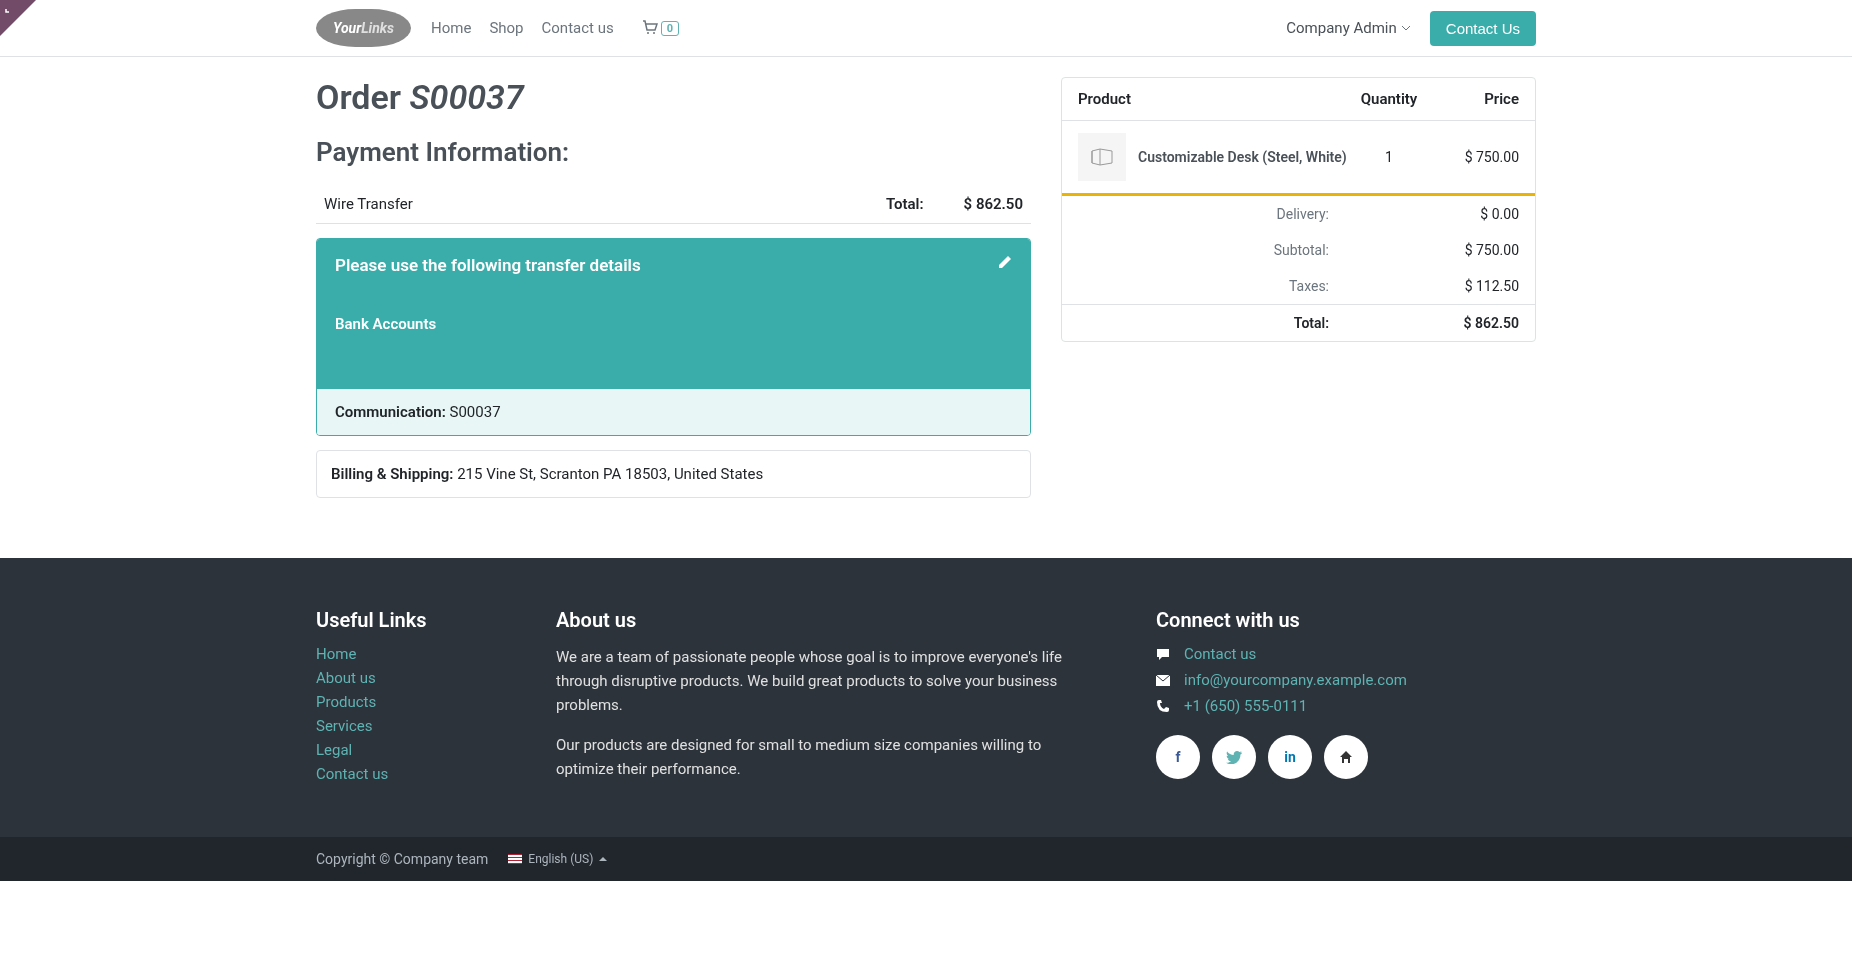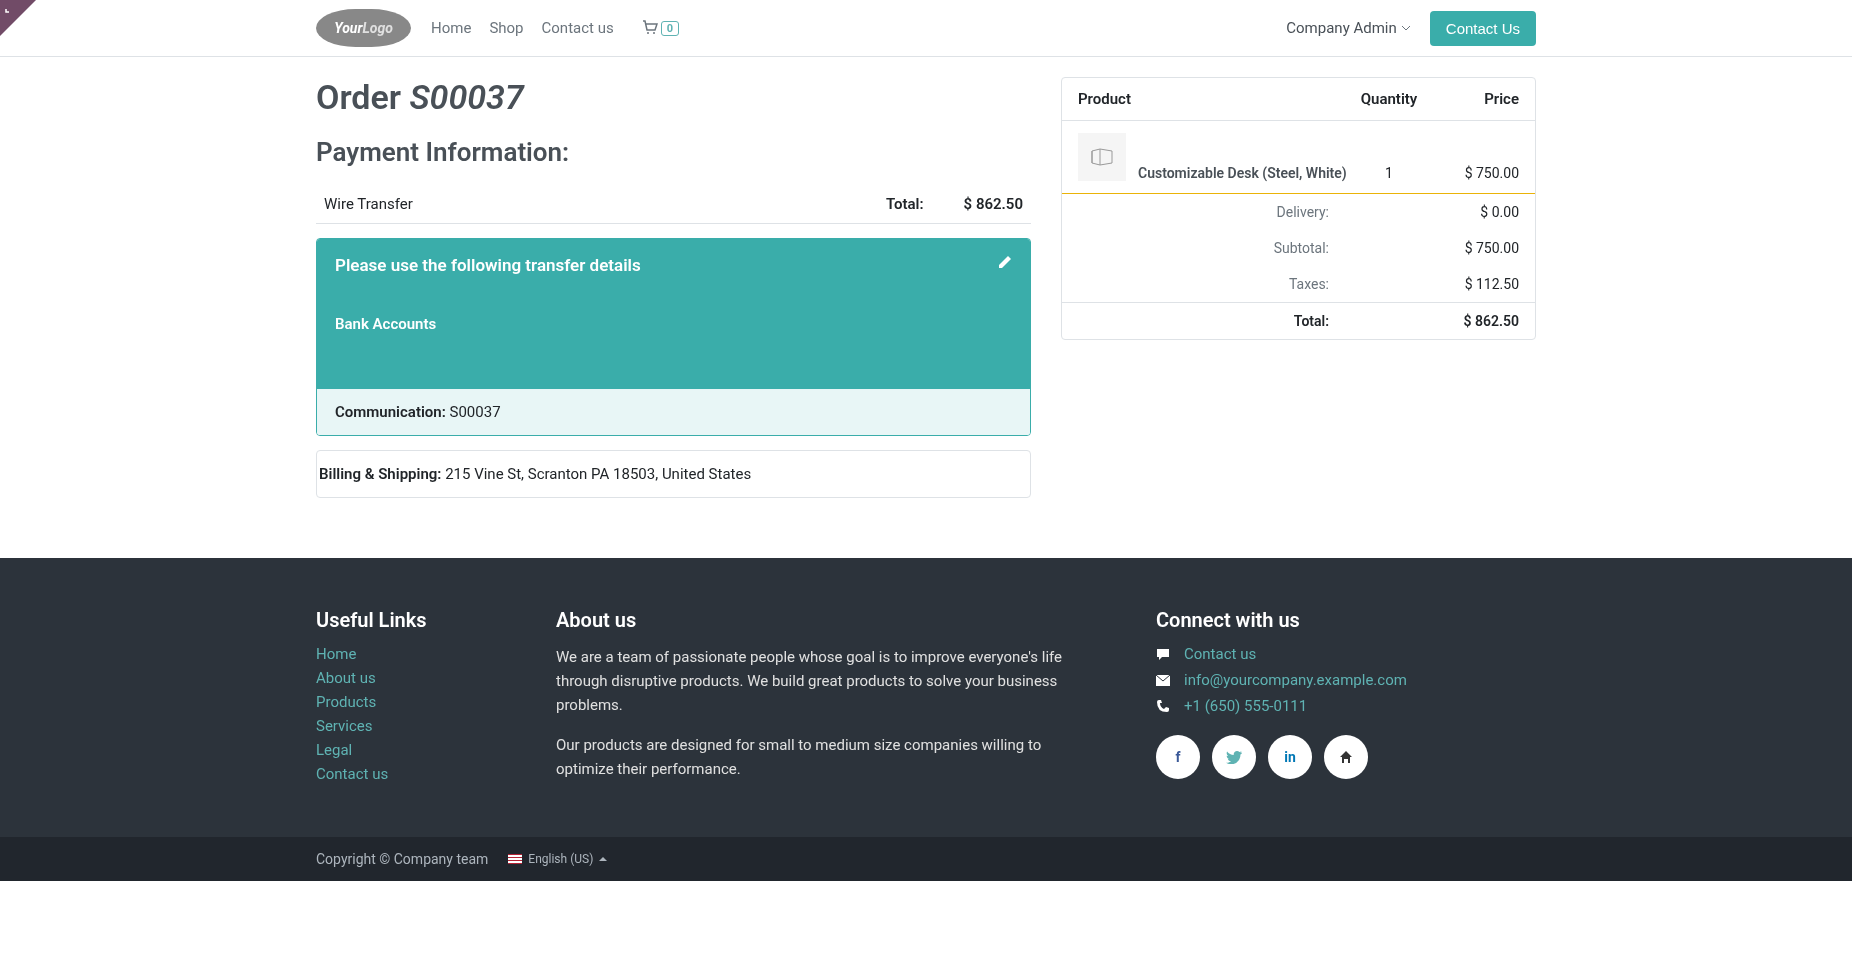--- a/index.html
+++ b/index.html
@@ -183,21 +183,21 @@
 }
 .transfer-bottom {
   background: #e8f6f6;
   padding: 14px 18px;
   font-size: 15px;
 }
 .transfer-bottom strong { font-weight: 600; }
 .shipping-box {
   border: 1px solid #dee2e6;
   border-radius: 4px;
-  padding: 14px 2px;
+  padding: 14px 14px;
   font-size: 15px;
 }
 .shipping-box strong { font-weight: 600; }
 .summary {
   width: 475px;
   border: 1px solid #dee2e6;
   border-radius: 4px;
   align-self: flex-start;
 }
 .summary-header {
@@ -207,22 +207,22 @@
   font-weight: 600;
   font-size: 15px;
   color: #212529;
 }
 .summary-header .col-product { flex: 1; }
 .summary-header .col-qty { width: 80px; text-align: center; }
 .summary-header .col-price { width: 90px; text-align: right; }
 .summary-item {
   display: flex;
   padding: 12px 16px;
-  border-bottom: 1px solid #eab308;
-  align-items: flex-end;
+  border-bottom: 3px solid #eab308;
+  align-items: center;
 }
 .item-img {
   width: 48px;
   height: 48px;
   background: #f5f5f5;
   margin-right: 12px;
   display: flex;
   align-items: center;
   justify-content: center;
   color: #999;
@@ -357,21 +357,21 @@
 <div class="corner-icon">
   <svg width="10" height="10" viewBox="0 0 10 10">
       <path d="M2 8 L2 5 L2 8 L5 8" stroke="#fff" stroke-width="1.5" fill="none"></path>
     </svg>
 </div>
 
 <header class="header">
   <div class="header-inner">
     <div class="logo">
       <span class="your">Your</span>
-        <span class="logo-text">Logo</span>
+        <span class="logo-text">Links</span>
     </div>
     <nav class="nav">
       <a href="#" class="nav-link">Home</a>
       <a href="#" class="nav-link">Shop</a>
       <a href="#" class="nav-link">Contact us</a>
       <div class="cart">
         <svg width="16" height="16" viewBox="0 0 16 16">
             <path d="M1 1h2l2 9h8l2-6H4" stroke="#6c757d" stroke-width="1.5" fill="none"></path>
             <circle cx="6" cy="13" r="1" fill="#6c757d"></circle>
             <circle cx="12" cy="13" r="1" fill="#6c757d"></circle>

